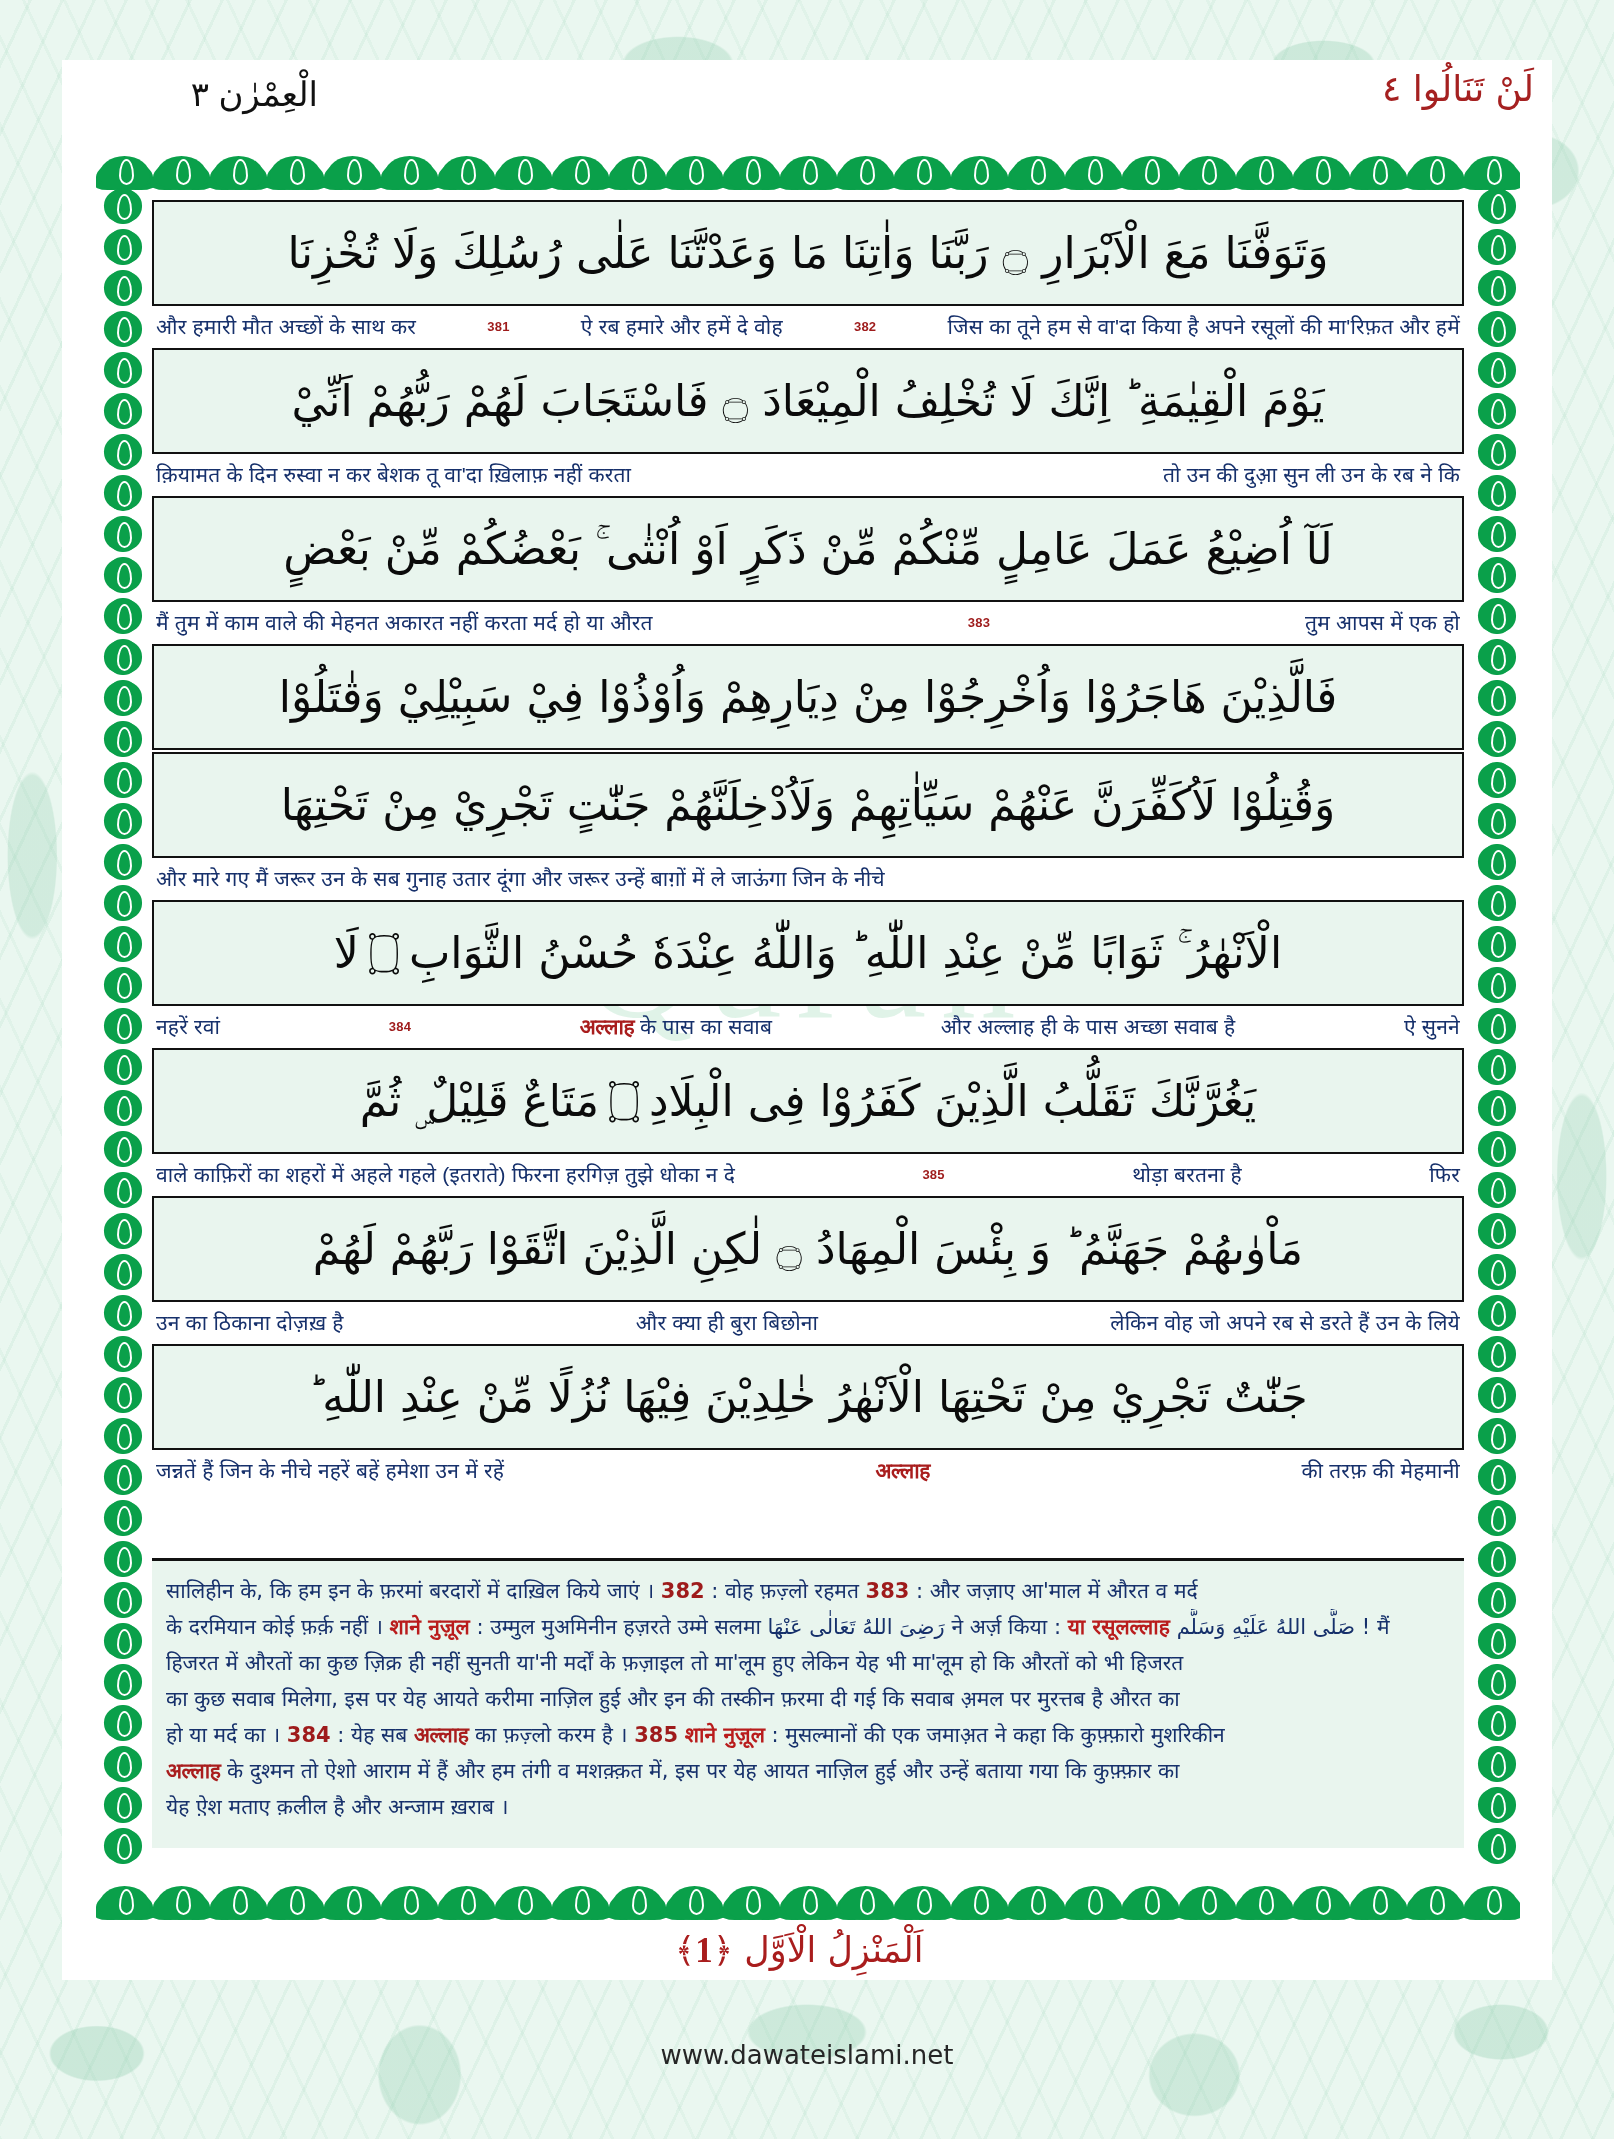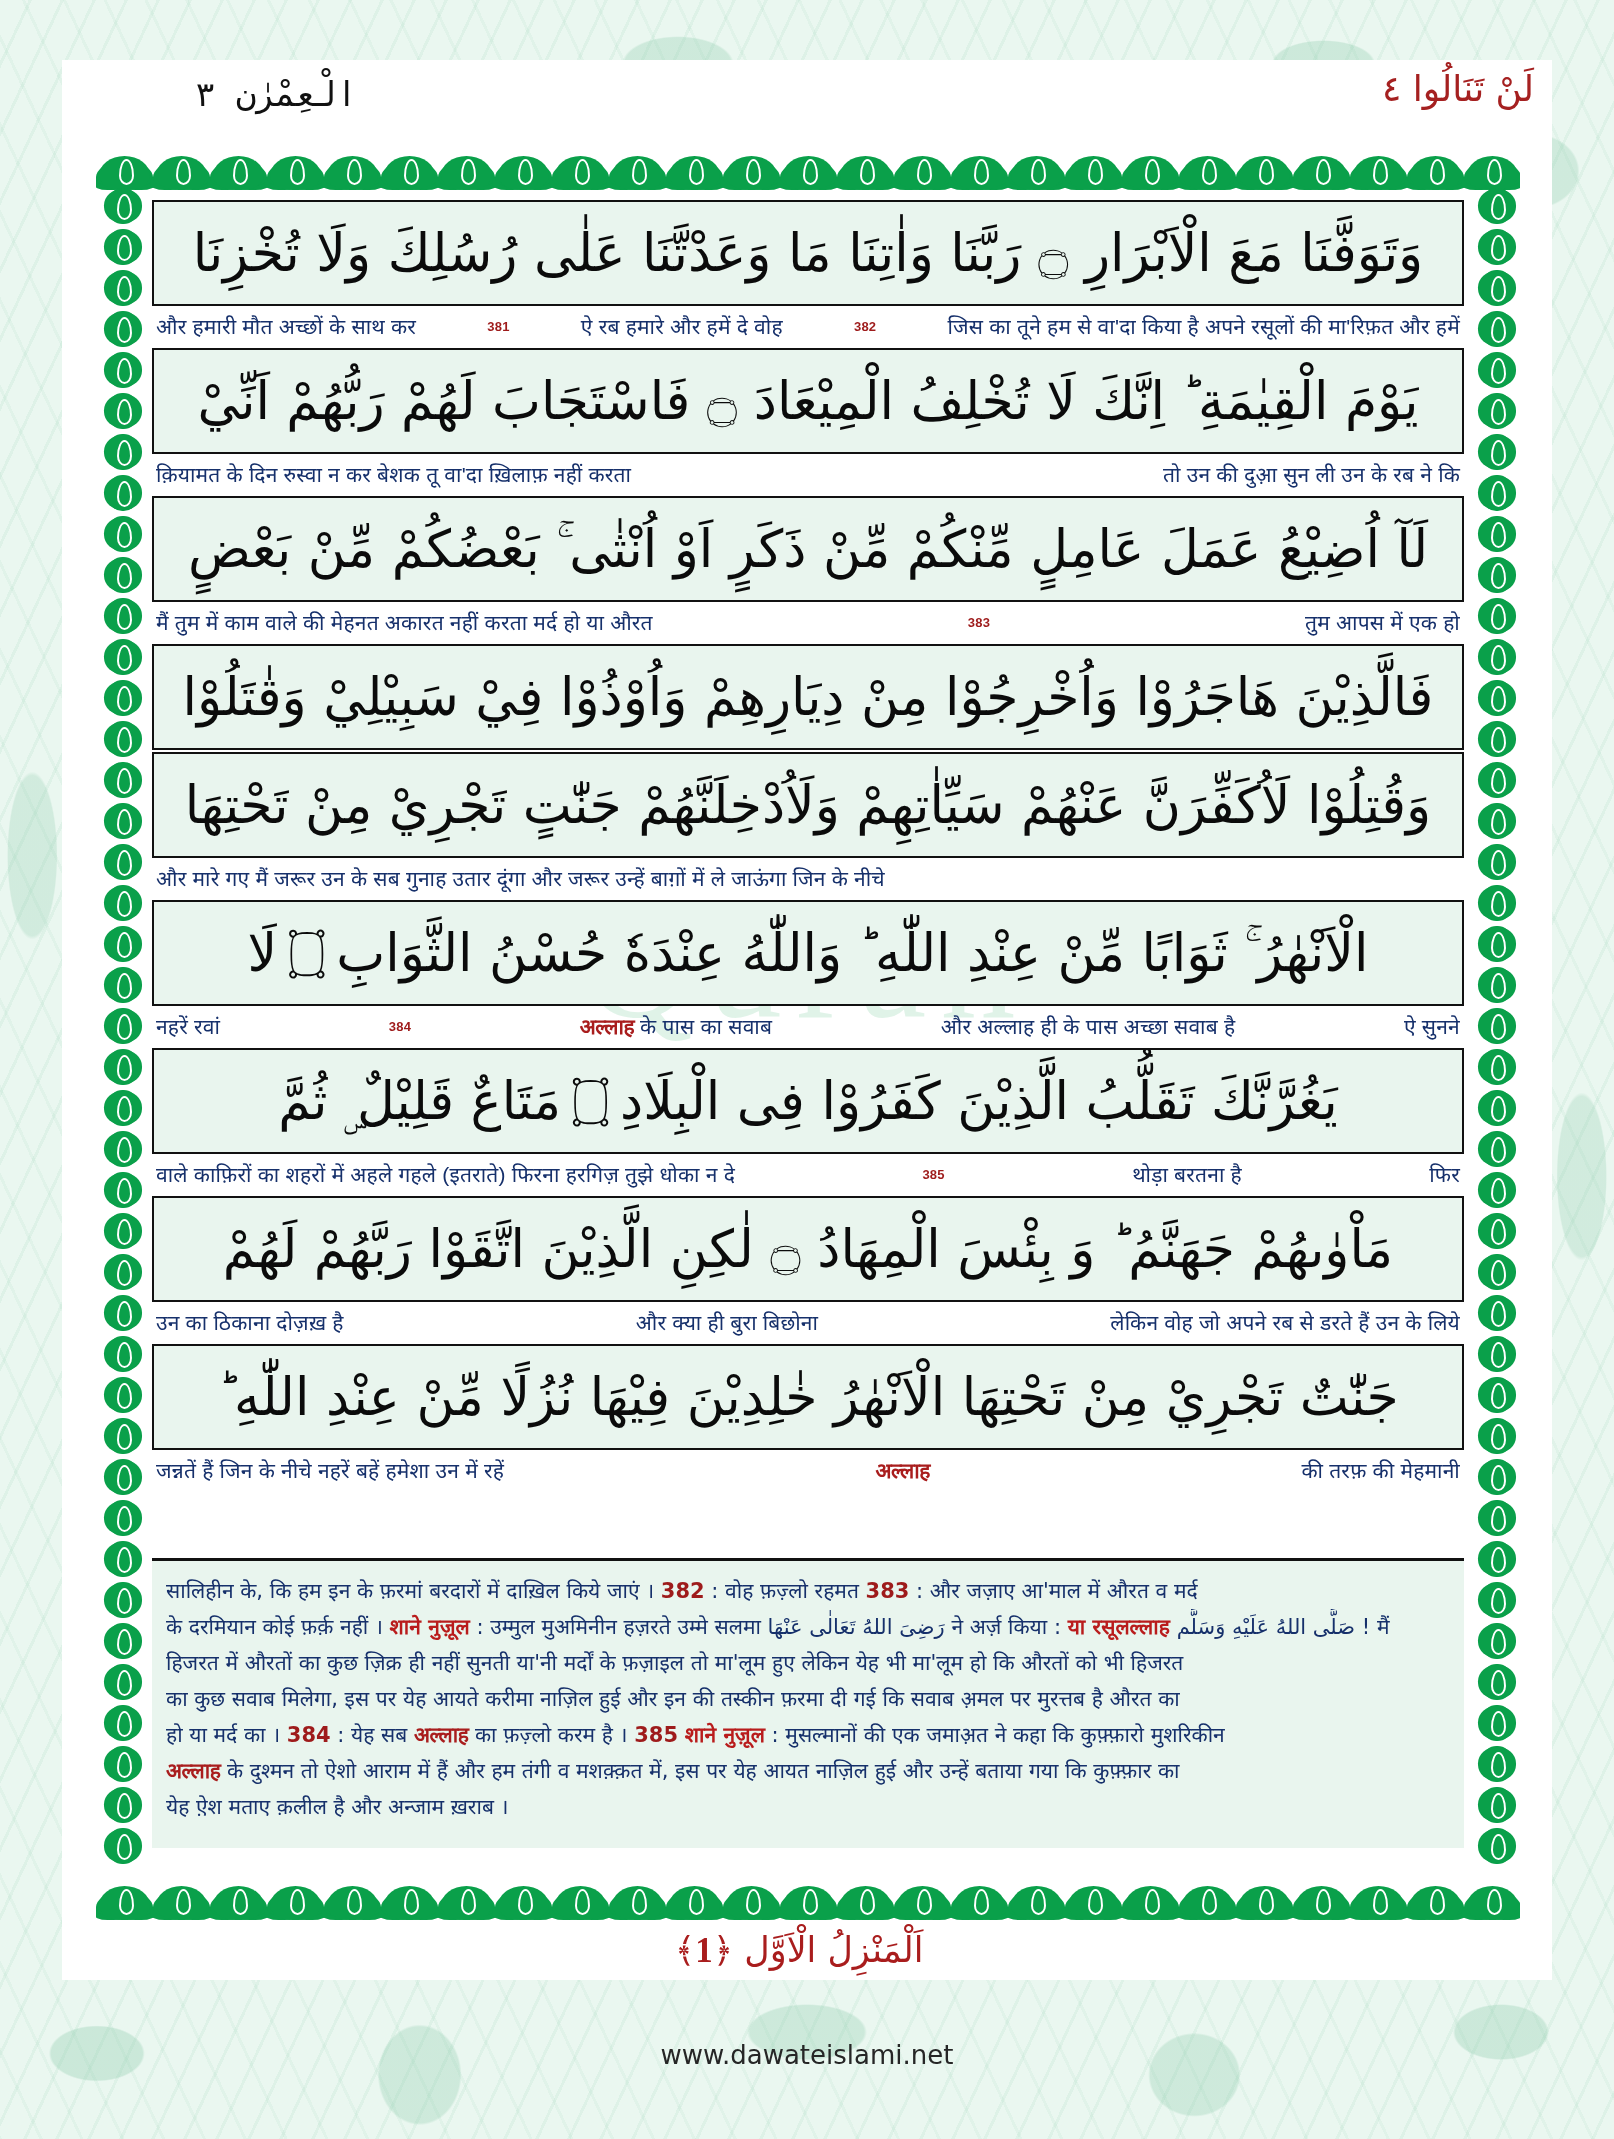--- a/index.html
+++ b/index.html
@@ -48,22 +48,22 @@
     background: #ffffff;
     z-index: 3;
   }
   
   .runhead {
     position: absolute; left: 62px; top: 64px;
     width: 1490px; height: 76px;
     z-index: 6;
   }
   .runhead .sura {
-    position: absolute; right: 1195px; top: 10px;
-    font-family: Liberation Mono, monospace;
+    position: absolute; right: 1234px; top: 10px;
+    font-family: Liberation Sans, sans-serif;
     font-size: 34px; color: #111; direction: rtl; white-space: nowrap;
   }
   .runhead .pageno {
     position: absolute; left: 0; right: 0; top: 18px;
     text-align: center;
     font-family: "Liberation Serif", serif;
     font-weight: bold; font-size: 32px; color: #9e1b1b;
   }
   .runhead .para {
     position: absolute; right: 18px; top: 4px;
@@ -129,21 +129,21 @@
     border: 2px solid #111;
     background: #e9f5ee;
     height: 106px;
     display: flex; align-items: center; justify-content: center;
     padding: 0 10px;
     overflow: hidden;
   }
   .ayat-box .ar {
     direction: rtl; unicode-bidi: bidi-override;
     font-family: "DejaVu Sans", "Liberation Sans", sans-serif;
-    font-size: 52px; line-height: 1.0; color: #0b0b0b;
+    font-size: 44px; line-height: 1.0; color: #0b0b0b;
     white-space: nowrap; letter-spacing: -1px;
   }
   .trans {
     height: 40px;
     display: flex; align-items: center;
     font-family: Liberation Sans, sans-serif;
     font-size: 21px; color: #16306b;
     white-space: nowrap; overflow: hidden;
     letter-spacing: 0.2px;
     padding: 0 4px;

